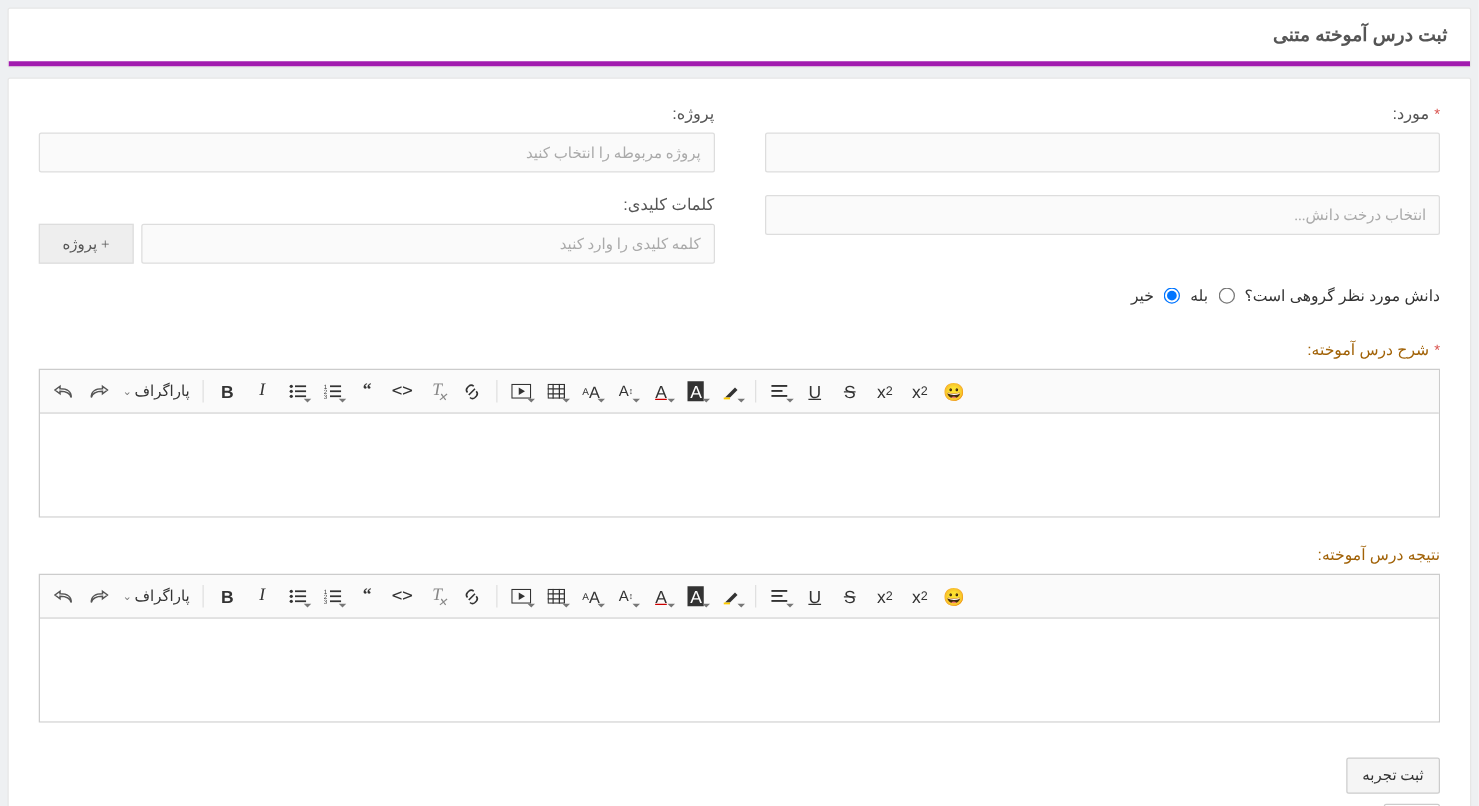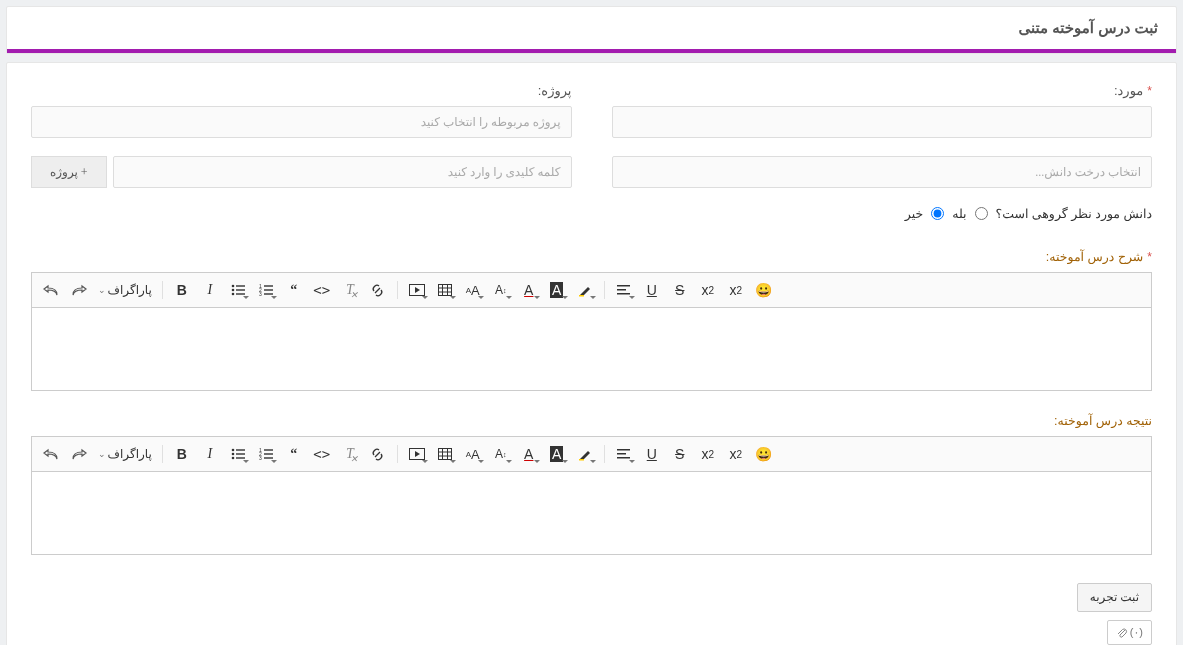--- a/index.html
+++ b/index.html
@@ -76,20 +76,21 @@
           <label class="field-label">پروژه:</label>
           <input class="text-input select-muted" readonly="" value="پروژه مربوطه را انتخاب کنید" style="">
         </div>
       </div>
 
       <div class="row">
         <div class="col">
           <input class="text-input select-muted" readonly="" value="انتخاب درخت دانش..." style="">
         </div>
         <div class="col">
+          <label class="field-label">کلمات کلیدی:</label>
           <div class="keyword-row">
             <input class="text-input" type="text" placeholder="کلمه کلیدی را وارد کنید" style="">
             <button class="add-btn">+ پروژه</button>
           </div>
         </div>
       </div>
 
       <div class="radio-line" style="margin-bottom: 28px;">
         <span>دانش مورد نظر گروهی است؟</span>
         <input type="radio" name="grp" style="">

